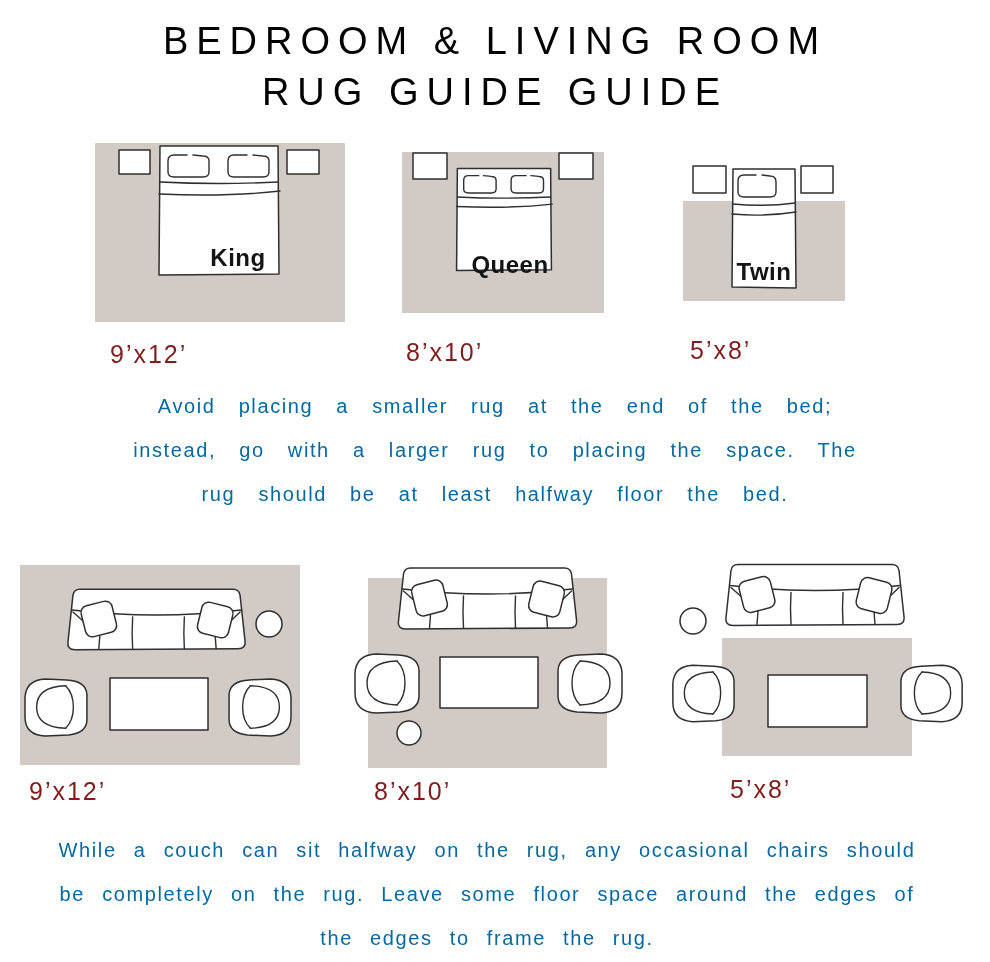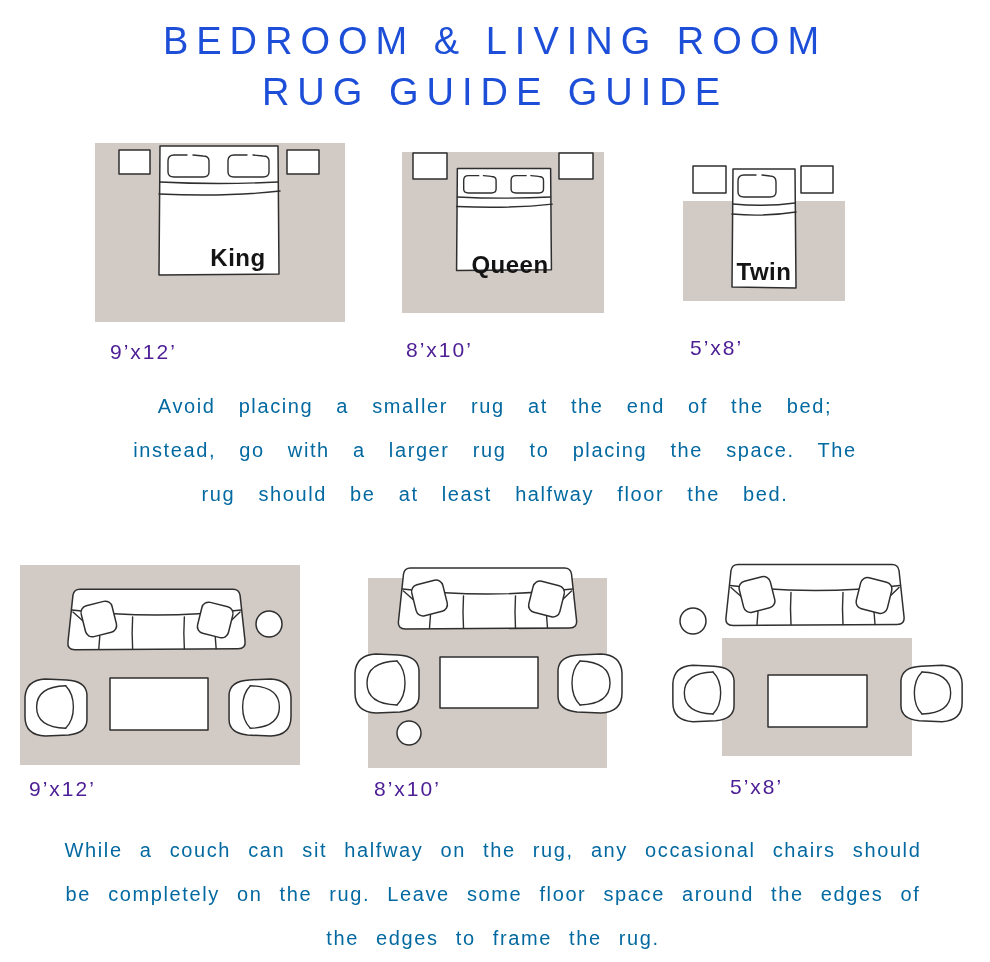--- a/index.html
+++ b/index.html
@@ -7,39 +7,39 @@
     position:relative;
     width:990px;height:962px;
     background:#ffffff;
     font-family:"Liberation Sans", sans-serif;
     overflow:hidden;
   }
   
   .title{
     position:absolute;left:0;top:16px;width:990px;
     text-align:center;
-    color:#1d4ed8;
+    color:#000000;
     font-weight:300;
     font-size:38px;
     letter-spacing:8px;
     line-height:51px;
   }
   
   .diagram{position:absolute;}
   .rug{fill:#d2cac5;}
   .furn{fill:#ffffff;stroke:#2f2f2f;stroke-width:1.5;stroke-linejoin:round;stroke-linecap:round;vector-effect:non-scaling-stroke;}
   .furn-line{fill:none;stroke:#2f2f2f;stroke-width:1.4;stroke-linejoin:round;stroke-linecap:round;vector-effect:non-scaling-stroke;}
   .bed-label{
     font-family:"Liberation Sans", sans-serif;
     font-size:24px;font-weight:bold;fill:#141414;letter-spacing:0.5px;
   }
   
   .size-label{
     position:absolute;
-    font-size:21px;color:#4c1d95;letter-spacing:2px;
+    font-size:25px;color:#7f1d1d;letter-spacing:2px;
     white-space:nowrap;
   }
   
   .note{
     position:absolute;
     color:#0369a1;
     font-size:20px;
     line-height:44px;
     text-align:center;
   }
@@ -154,19 +154,19 @@
     <g transform="matrix(-1,0,0,1,543,0)">
       <use href="#chair" x="238" y="108" width="65" height="60"></use>
     </g>
     <rect class="furn" x="108" y="120" width="99" height="52"></rect>
   </svg>
 
   <div class="size-label" style="left:29px;top:777px">9’x12’</div>
   <div class="size-label" style="left:374px;top:777px">8’x10’</div>
   <div class="size-label" style="left:730px;top:775px">5’x8’</div>
 
-  <div class="note note2" style="left:64px;top:828px;width:858px">
+  <div class="note note2" style="left:58px;top:828px;width:858px">
     <div>While a couch can sit halfway on the rug, any occasional chairs should</div>
     <div>be completely on the rug. Leave some floor space around the edges of</div>
     <div>the edges to frame the rug.</div>
   </div>
 
 </div>
 
 </body></html>

